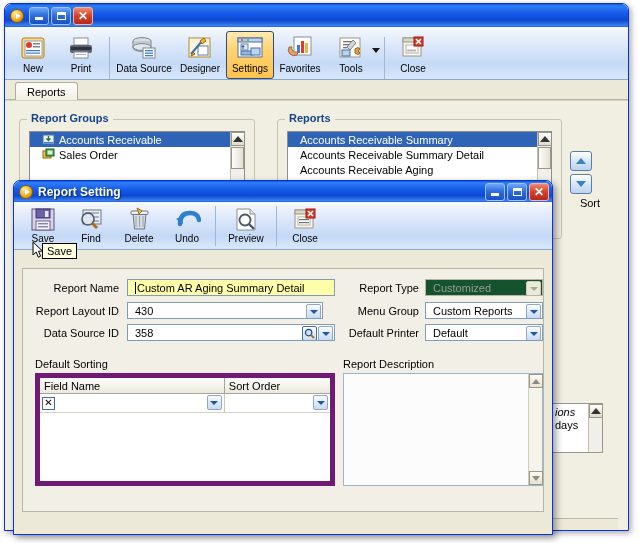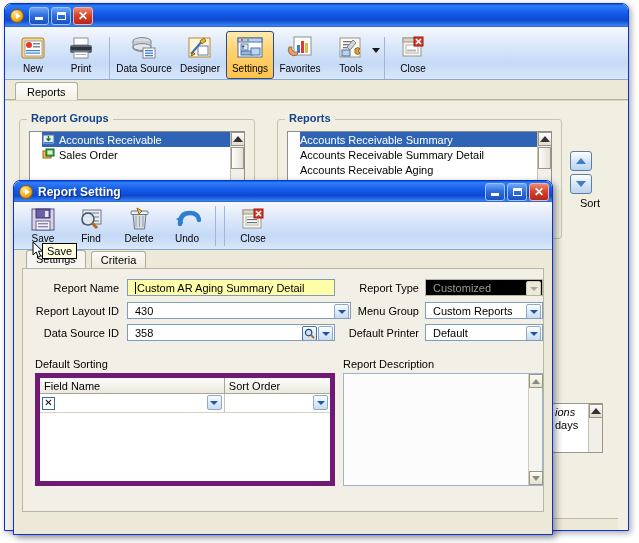--- a/index.html
+++ b/index.html
@@ -127,21 +127,21 @@
   .gbox-frame {
     border:1px solid #c6c3b2; border-radius:3px;
     width:100%; height:100%;
     background:#f1efe2;
   }
   .listbox {
     position:absolute;
     background:#fff; border:1px solid #8e8e8e;
     overflow:hidden;
   }
-  .lrow { height:15px; display:flex; align-items:center; padding-left:0; font-size:11px; white-space:nowrap;margin-left:12px;}
+  .lrow { height:15px; display:flex; align-items:center; padding-left:12px; font-size:11px; white-space:nowrap;}
   .lrow.sel { background:#2f63b5; color:#fff; }
   .lrow .ic { width:13px; height:13px; margin-right:4px; flex:none; }
   .lb-scroll {
     position:absolute; right:0; top:0; width:14px; bottom:0;
     background:#f0efe9; border-left:1px solid #c4c0ae;
   }
   .sb-arrow {
     width:14px; height:14px; background:linear-gradient(to bottom,#fdfdfd,#dfdccc);
     border:1px solid #9a968a; display:flex;align-items:center;justify-content:center;
   }
@@ -210,21 +210,21 @@
   }
 
   .frm-label { position:absolute; font-size:11px; text-align:right; }
   .inp {
     position:absolute; height:17px; background:#fff;
     border:1px solid #7f9db9; font-size:11px;
     padding:1px 7px; line-height:14px;
     display:flex; align-items:center; white-space:nowrap; overflow:hidden;
   }
   .inp.highlight { background:#ffffaa; }
-  .inp.disabled { background:#000000; color:#9b9b94; border-color:#b9b5a4;}
+  .inp.disabled { background:#14532d; color:#9b9b94; border-color:#b9b5a4;}
   .ddbtn {
     position:absolute; right:1px; top:1px; width:15px; height:15px;
     background: linear-gradient(to bottom,#fbfcfe,#dfeaf8 50%,#c9dcf3);
     border:1px solid #8fa8c4; border-radius:2px;
     display:flex; align-items:center; justify-content:center;
   }
   .ddbtn.disabled { background:#ece9d8; border-color:#cfcbb9;}
   .chev { width:0;height:0;border-left:4px solid transparent;border-right:4px solid transparent;border-top:4px solid #2255a0;}
   .chev.dis { border-top-color:#aaa6a0; }
   .srchbtn {
@@ -567,20 +567,31 @@
           <svg width="28" height="27" viewBox="0 0 28 27">
             <path d="M7 18 q0 -11 10 -11 q8 0 9 7" stroke="#2f7fd0" stroke-width="4.5" fill="none" stroke-linecap="round"></path>
             <path d="M3 13 l6 -3 l1 8z" fill="#2f7fd0"></path>
           </svg>
         </div>
         <span class="lbl">Undo</span>
       </div>
 
       <div class="tb-sep" style="height:40px;margin-top:2px"></div>
 
+      <div class="dtbtn" style="width:52px">
+        <div class="icon-box">
+          <svg width="28" height="27" viewBox="0 0 28 27">
+            <path d="M5 3 h13 l5 5 v16 h-18z" fill="#fdfdfa" stroke="#8a8f96"></path>
+            <path d="M18 3 v5 h5" fill="#e6e6df" stroke="#8a8f96"></path>
+            <circle cx="13" cy="14" r="5.5" fill="none" stroke="#4a5568" stroke-width="1.8"></circle>
+            <path d="M17 18 l5 5" stroke="#4a5568" stroke-width="2.4"></path>
+          </svg>
+        </div>
+        <span class="lbl">Preview</span>
+      </div>
 
       <div class="tb-sep" style="height:40px;margin-top:2px"></div>
 
       <div class="dtbtn">
         <div class="icon-box">
           <svg width="28" height="27" viewBox="0 0 28 27">
             <rect x="4" y="4" width="18" height="18" fill="#f7f6ef" stroke="#9a968a"></rect>
             <rect x="4" y="4" width="18" height="4" fill="#dcd8c6" stroke="#9a968a"></rect>
             <rect x="7" y="11" width="12" height="8" fill="#fff" stroke="#b5b1a1"></rect>
             <rect x="8" y="13" width="10" height="1.2" fill="#6a7078"></rect>
@@ -588,35 +599,31 @@
             <rect x="15" y="3" width="9" height="9" fill="#d63a28" stroke="#9a1a10"></rect>
             <path d="M17 5 l5 5 M22 5 l-5 5" stroke="#fff" stroke-width="1.6"></path>
           </svg>
         </div>
         <span class="lbl">Close</span>
       </div>
     </div>
 
     <div class="dlg-body">
 
-      <div class="dlg-tabs">
-        <div class="dtab active">Settings</div>
-        <div class="dtab">Criteria</div>
-      </div>
 
       <div class="dlg-panel">
 
         <div class="frm-label" style="left:12px; top:13px; width:84px;">Report Name</div>
         <div class="inp highlight" style="left:104px; top:10px; width:208px;">
           <span class="caret"></span>
             <span>Custom AR Aging Summary Detail</span>
         </div>
 
         <div class="frm-label" style="left:12px; top:36px; width:84px;">Report Layout ID</div>
-        <div class="inp" style="left:104px; top:33px; width:224px;">
+        <div class="inp" style="left:104px; top:33px; width:196px;">
           <span>430</span>
           <div class="ddbtn">
               <div class="chev"></div>
             </div>
         </div>
 
         <div class="frm-label" style="left:12px; top:58px; width:84px;">Data Source ID</div>
         <div class="inp" style="left:104px; top:55px; width:208px;">
           <span>358</span>
           <div class="srchbtn">

